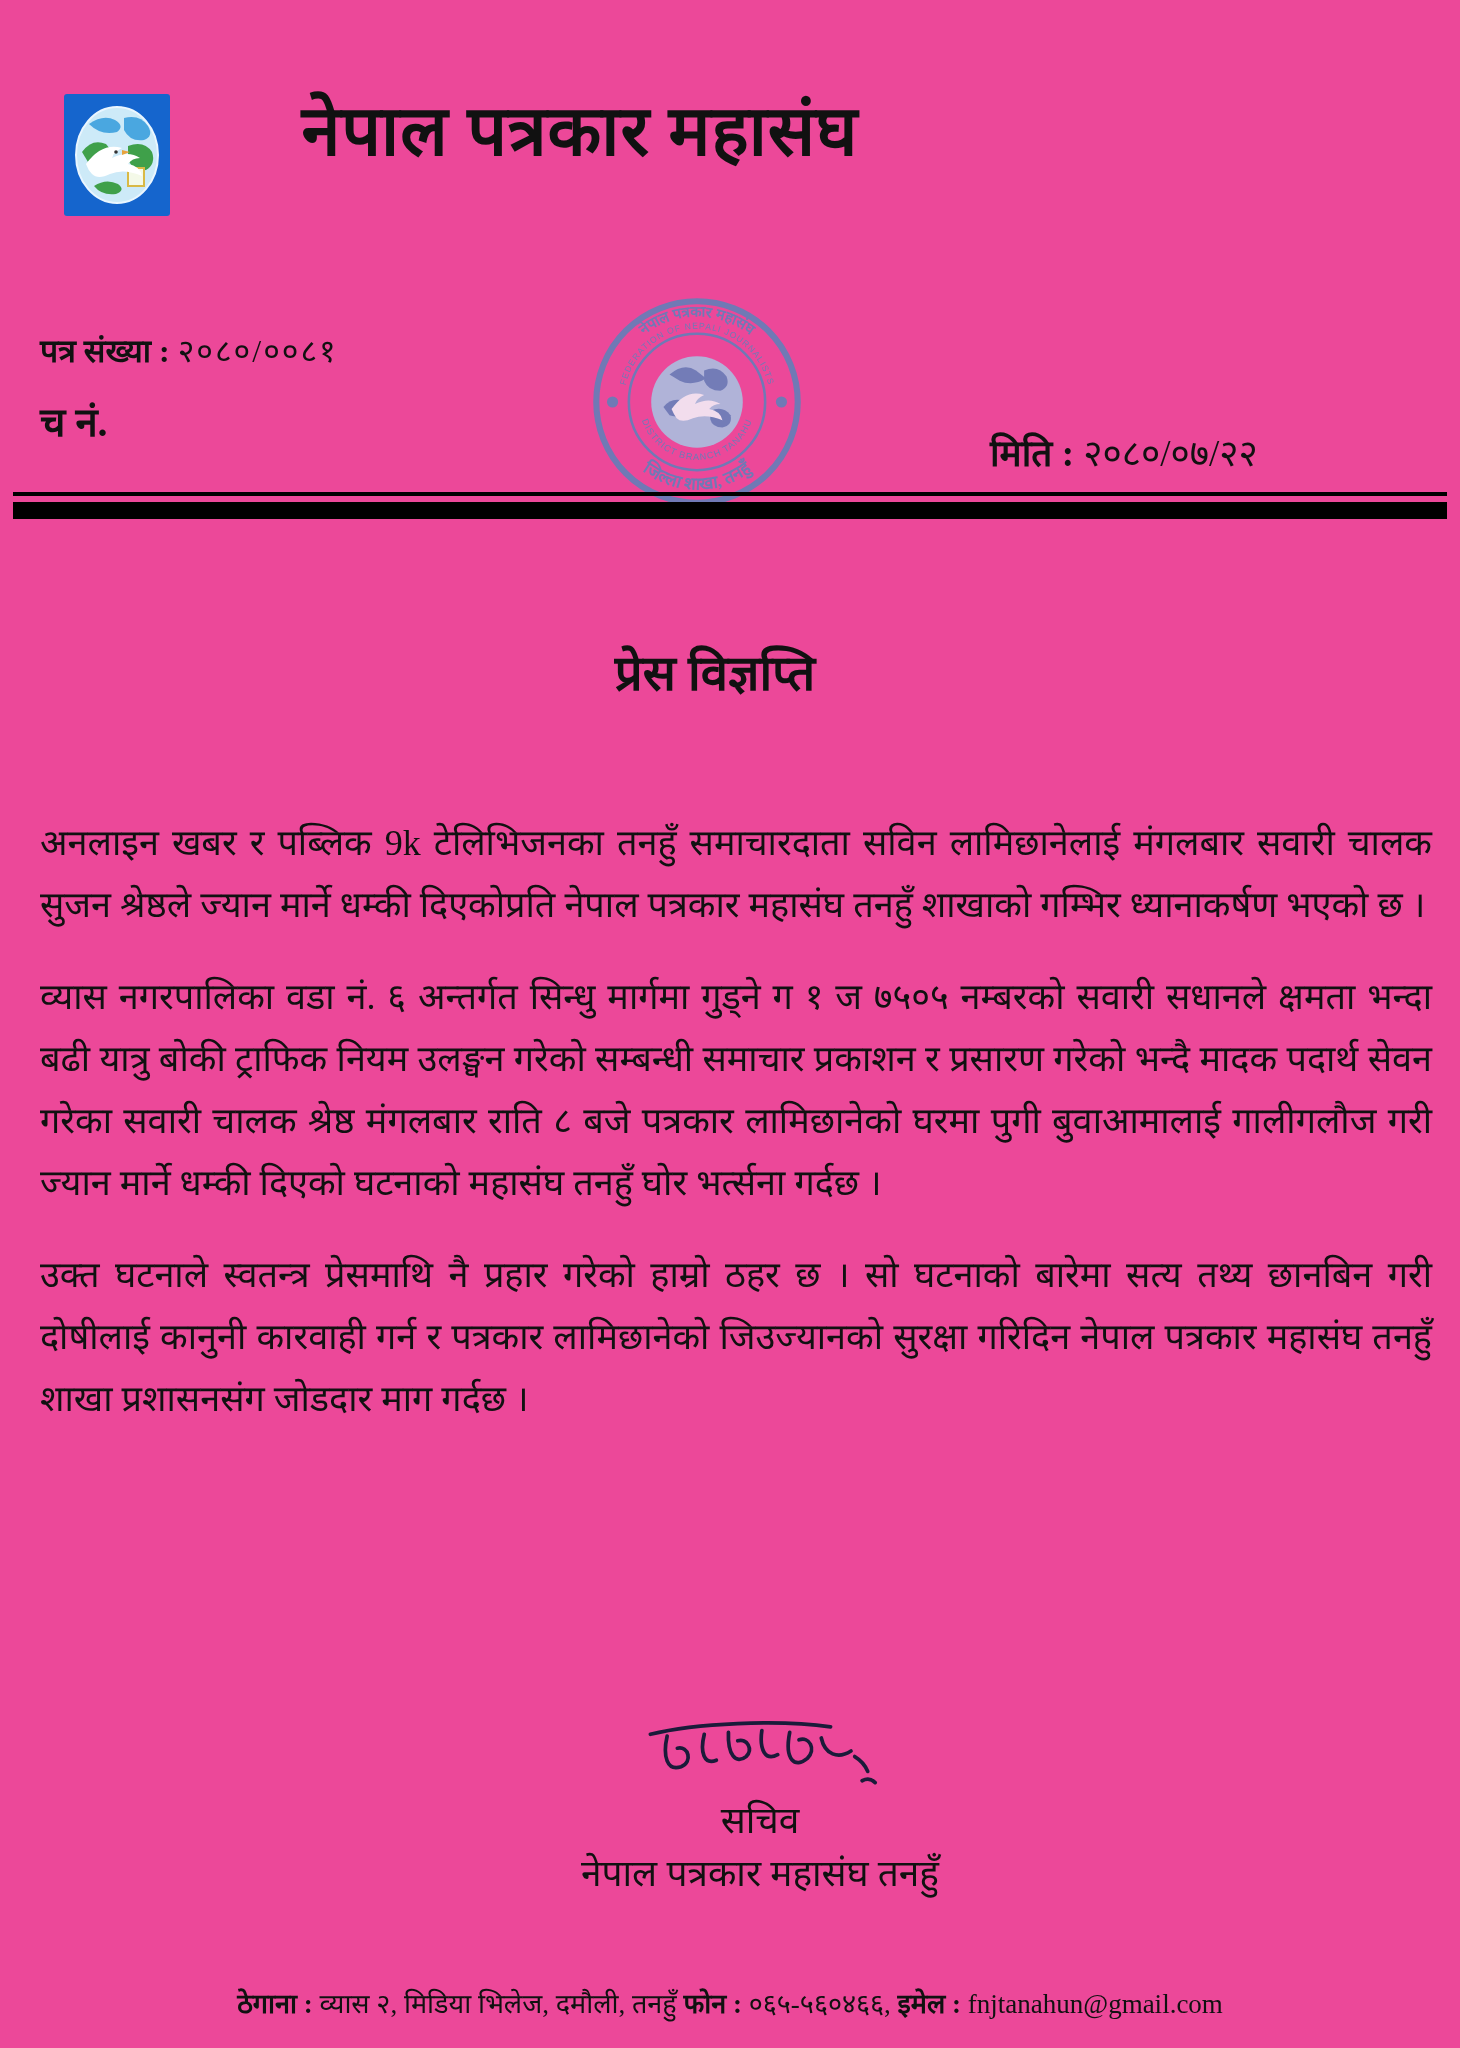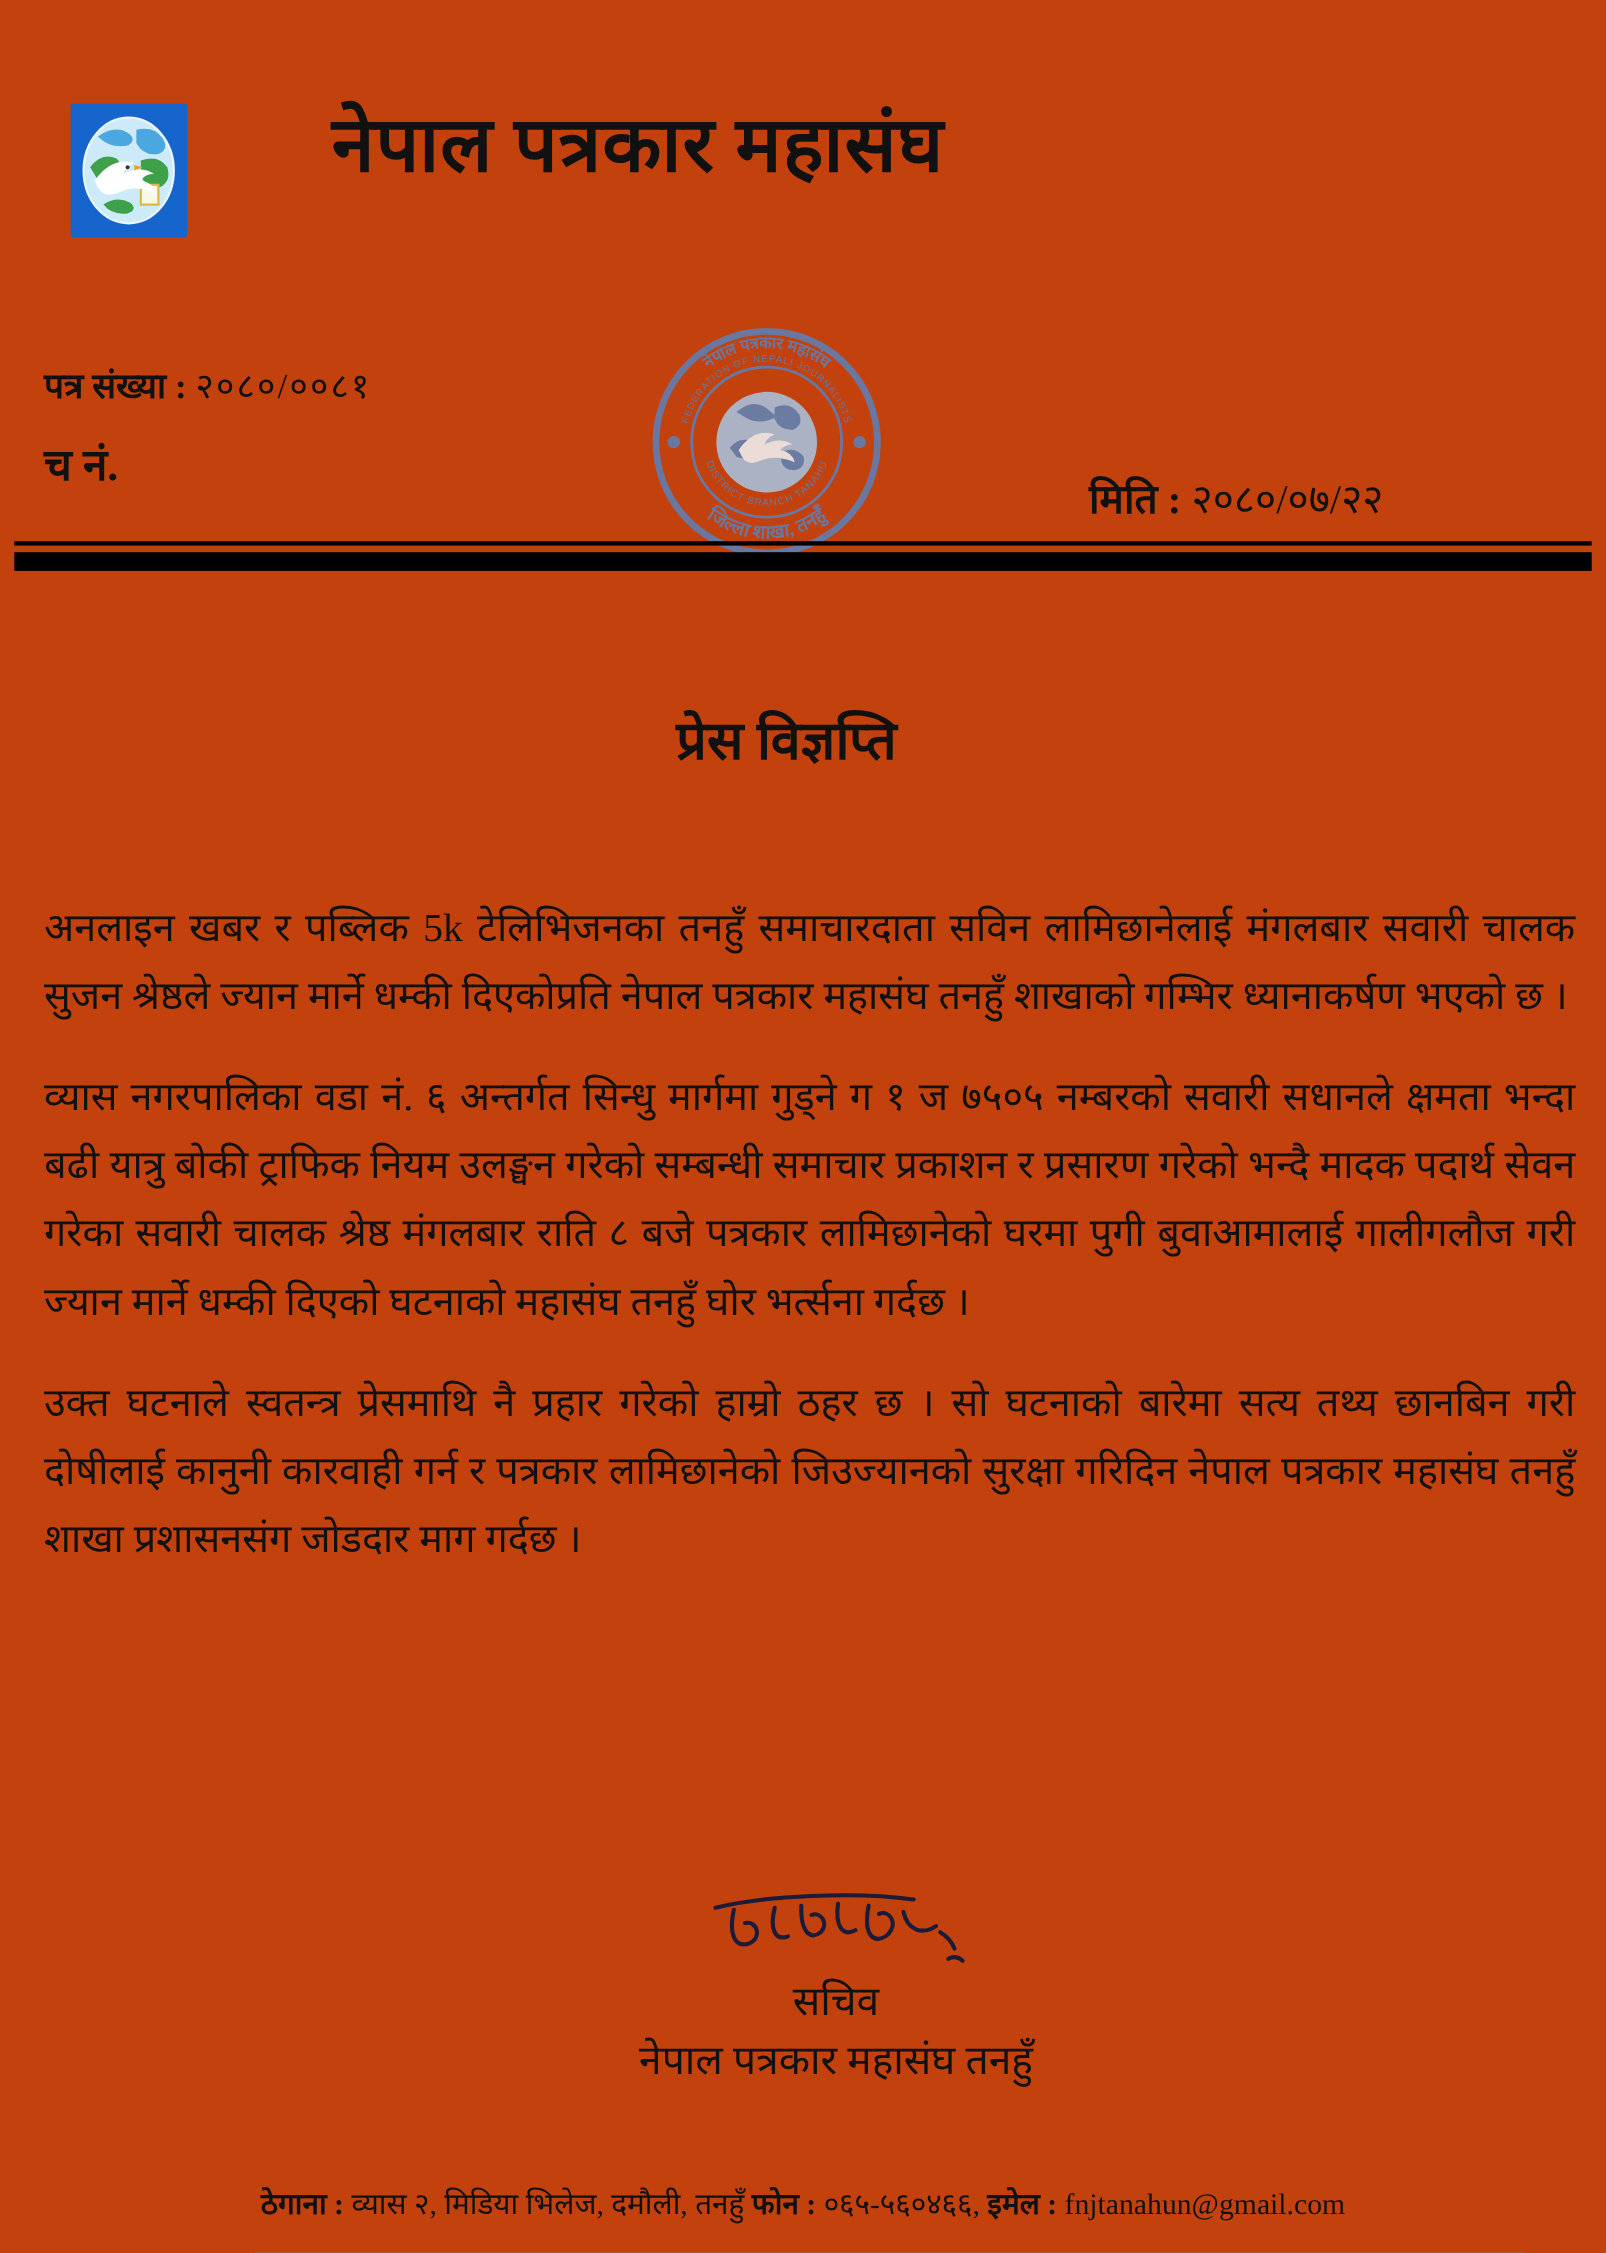--- a/index.html
+++ b/index.html
@@ -1,19 +1,19 @@
 <!DOCTYPE html>
 <html><head>
 <meta charset="utf-8">
 <style>
   html,body{margin:0;padding:0;background:#888;}
   .page{
     position:relative;
     width:1460px;height:2048px;
-    background:#c2410c;
+    background:#ec4899;
     font-family:"Liberation Serif","DejaVu Serif",serif;
     color:#111;
     overflow:hidden;
   }
   
   .logo{position:absolute;left:64px;top:94px;width:106px;height:122px;}
   .org-name{
     position:absolute;left:0;top:80px;width:1160px;
     text-align:center;font-size:70px;font-weight:bold;
     letter-spacing:1px;white-space:nowrap;
@@ -131,21 +131,21 @@
     <span class="val">२०८०/०७/२२</span>
   </div>
 
   <div class="rule">
     <div class="bar"></div>
   </div>
 
   <div class="press-title">प्रेस विज्ञप्ति</div>
 
   <div class="body-text">
-    <p>अनलाइन खबर र पब्लिक 5k टेलिभिजनका तनहुँ समाचारदाता सविन लामिछानेलाई मंगलबार सवारी चालक सुजन श्रेष्ठले ज्यान मार्ने धम्की दिएकोप्रति नेपाल पत्रकार महासंघ तनहुँ शाखाको गम्भिर ध्यानाकर्षण भएको छ ।</p>
+    <p>अनलाइन खबर र पब्लिक 9k टेलिभिजनका तनहुँ समाचारदाता सविन लामिछानेलाई मंगलबार सवारी चालक सुजन श्रेष्ठले ज्यान मार्ने धम्की दिएकोप्रति नेपाल पत्रकार महासंघ तनहुँ शाखाको गम्भिर ध्यानाकर्षण भएको छ ।</p>
     <p>व्यास नगरपालिका वडा नं. ६ अन्तर्गत सिन्धु मार्गमा गुड्ने ग १ ज ७५०५ नम्बरको सवारी सधानले क्षमता भन्दा बढी यात्रु बोकी ट्राफिक नियम उलङ्घन गरेको सम्बन्धी समाचार प्रकाशन र प्रसारण गरेको भन्दै मादक पदार्थ सेवन गरेका सवारी चालक श्रेष्ठ मंगलबार राति ८ बजे पत्रकार लामिछानेको घरमा पुगी बुवाआमालाई गालीगलौज गरी ज्यान मार्ने धम्की दिएको घटनाको महासंघ तनहुँ घोर भर्त्सना गर्दछ ।</p>
     <p>उक्त घटनाले स्वतन्त्र प्रेसमाथि नै प्रहार गरेको हाम्रो ठहर छ । सो घटनाको बारेमा सत्य तथ्य छानबिन गरी दोषीलाई कानुनी कारवाही गर्न र पत्रकार लामिछानेको जिउज्यानको सुरक्षा गरिदिन नेपाल पत्रकार महासंघ तनहुँ शाखा प्रशासनसंग जोडदार माग गर्दछ ।</p>
   </div>
 
   <div class="sig-block">
     <svg class="sig-scribble" width="250" height="78" viewBox="0 0 260 84">
       <g fill="none" stroke="#1b1b3a" stroke-width="4" stroke-linecap="round" stroke-linejoin="round">
         <path d="M 12 24 C 60 12, 150 8, 206 16"></path>
         <path d="M 30 26 C 25 48, 30 64, 45 59 C 58 54, 53 36, 41 39"></path>
         <path d="M 70 24 C 65 44, 70 57, 83 52"></path>

